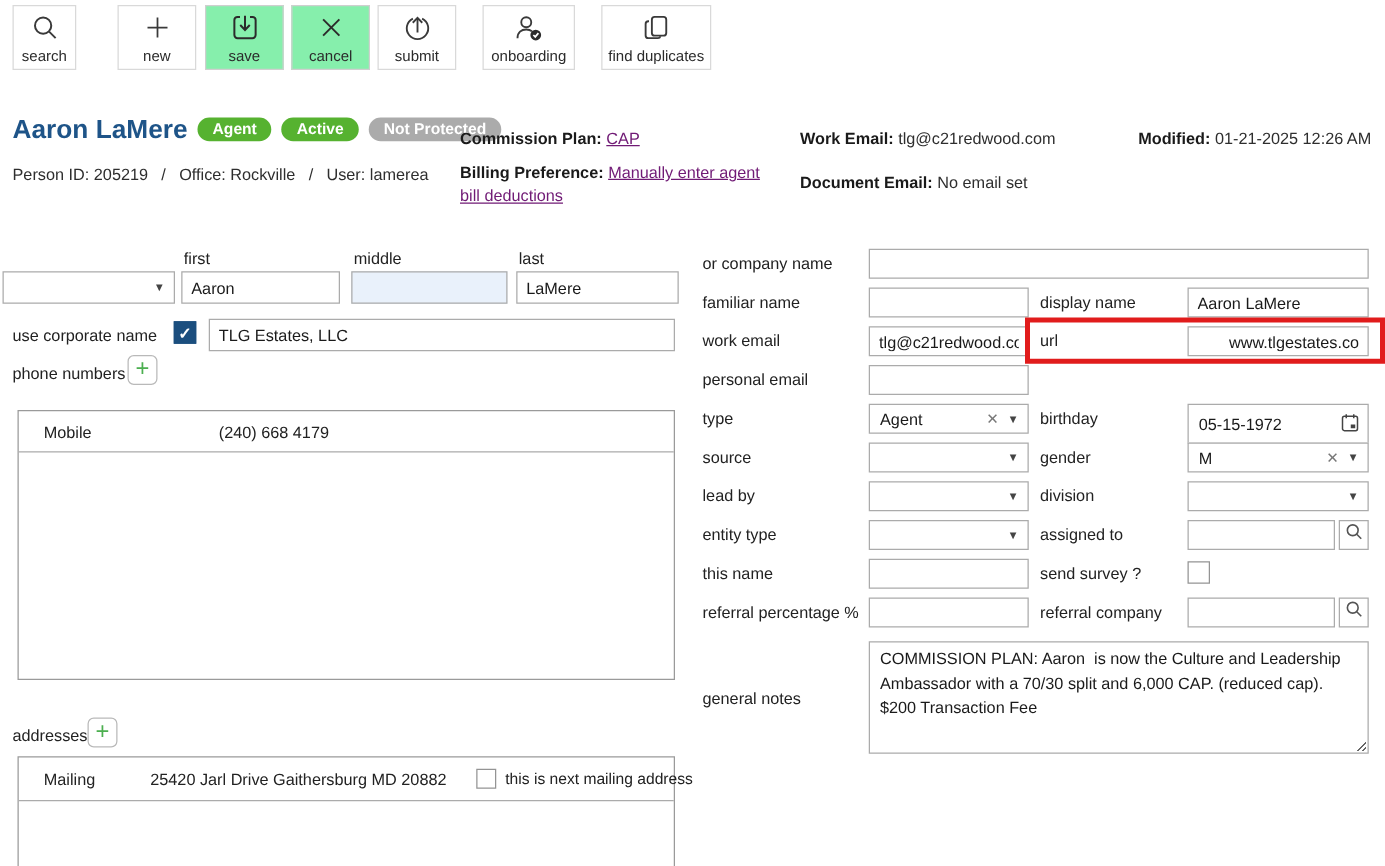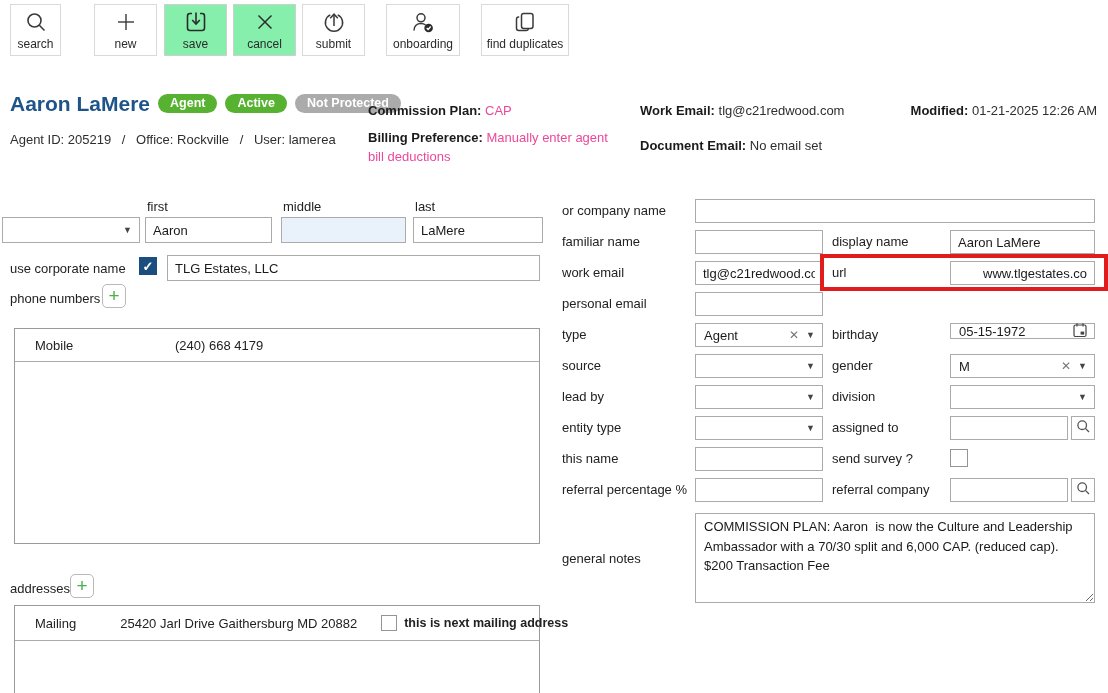--- a/index.html
+++ b/index.html
@@ -14,21 +14,21 @@
   .tb-label{font-size:12px;color:#2b2b2b;line-height:1;white-space:nowrap;}
 
   
   .name-row{position:absolute;left:10px;top:93px;display:flex;align-items:center;gap:8px;}
   .page-title{font-size:21px;font-weight:bold;color:#1e5488;line-height:1;}
   .badge{border-radius:11px;padding:3px 12px 4px;font-size:12.5px;font-weight:bold;color:#fff;line-height:1;}
   .badge.green{background:#56b230;}
   .badge.gray{background:#ababab;}
   .meta{position:absolute;font-size:13px;color:#2e2e2e;line-height:19px;}
   .hlabel{font-weight:bold;color:#1a1a1a;}
-  .link{color:#ec4899;cursor:pointer;}
+  .link{color:#701a75;text-decoration:underline;cursor:pointer;}
   .sep{margin:0 7px;}
 
   
   .flabel{position:absolute;font-size:13px;color:#222;white-space:nowrap;}
   .tinput{position:absolute;height:26px;border:1px solid #ababab;background:#fff;
           font-family:"Liberation Sans",sans-serif;font-size:13px;color:#1a1a1a;
           padding:0 7px;box-sizing:border-box;outline:none;}
   .tinput.h24{height:24px;}
   .tinput.hl{background:#e9f1fb;}
   .combo{position:absolute;height:26px;border:1px solid #ababab;background:#fff;box-sizing:border-box;
@@ -40,35 +40,35 @@
   .checkbox{position:absolute;width:18px;height:18px;border:1px solid #949494;background:#fff;
             box-sizing:border-box;cursor:pointer;}
   .checkbox.checked{background:#1b4e7e;border-color:#1b4e7e;color:#fff;display:flex;
                     align-items:center;justify-content:center;font-size:13px;font-weight:bold;}
   .checkbox.small{width:16px;height:16px;}
   .plusbtn{position:absolute;width:24px;height:24px;border:1px solid #b9b9b9;border-radius:5px;
            background:#fff;color:#4caf50;font-size:19px;line-height:21px;text-align:center;
            cursor:pointer;box-sizing:border-box;}
   .lookup-btn{position:absolute;width:24px;height:24px;border:1px solid #ababab;background:#fff;
               box-sizing:border-box;display:flex;align-items:center;justify-content:center;cursor:pointer;}
-  .datebox{position:absolute;height:16px;border:1px solid #ababab;background:#fff;box-sizing:border-box;
+  .datebox{position:absolute;height:32px;border:1px solid #ababab;background:#fff;box-sizing:border-box;
            display:flex;align-items:center;padding:0 6px 0 8px;font-size:13px;gap:6px;}
   .notes{position:absolute;border:1px solid #ababab;font-family:"Liberation Sans",sans-serif;
          font-size:13px;line-height:1.5;color:#1a1a1a;padding:3px 8px;box-sizing:border-box;
          resize:both;outline:none;}
 
   
   .gridbox{position:absolute;border:1px solid #9a9a9a;background:#fff;box-sizing:border-box;}
   .grow{height:32px;border-bottom:1px solid #ababab;display:flex;align-items:center;
         font-size:13px;color:#222;cursor:pointer;}
   .grow.addr{height:34px;gap:24px;}
   .gcell-type{margin-left:20px;width:120px;}
   .gcell-type.addr{width:70px;}
   .gcell-val{margin-left:20px;white-space:nowrap;}
-  .addr-check{margin-left:auto;margin-right:12px;display:flex;align-items:center;gap:7px;font-weight:bold;}
+  .addr-check{margin-left:auto;margin-right:12px;display:flex;align-items:center;gap:7px;}
   .addr-check .checkbox{position:static;}
   .addr-check-label{font-size:12.5px;color:#222;white-space:nowrap;}
 
   .annotation{position:absolute;border:4px solid #e11c1c;box-sizing:border-box;
               pointer-events:none;z-index:10;}
 </style>
 </head>
 <body>
 
 <div id="app">
@@ -142,21 +142,21 @@
   </div>
 
   <div class="name-row">
     <span class="page-title">Aaron LaMere</span>
     <span class="badge green">Agent</span>
     <span class="badge green">Active</span>
     <span class="badge gray">Not Protected</span>
   </div>
 
   <div class="meta" style="left:10px;top:130px">
-    <span>Agent ID:</span>
+    <span>Person ID:</span>
     <span>205219</span>
     <span class="sep">/</span>
     <span>Office:</span>
     <span>Rockville</span>
     <span class="sep">/</span>
     <span>User:</span>
     <span>lamerea</span>
   </div>
 
   <div class="meta" style="left:368px;top:101px">

